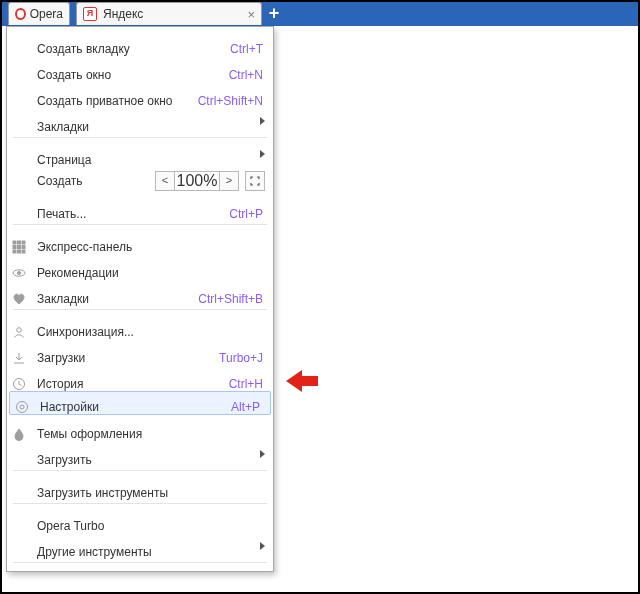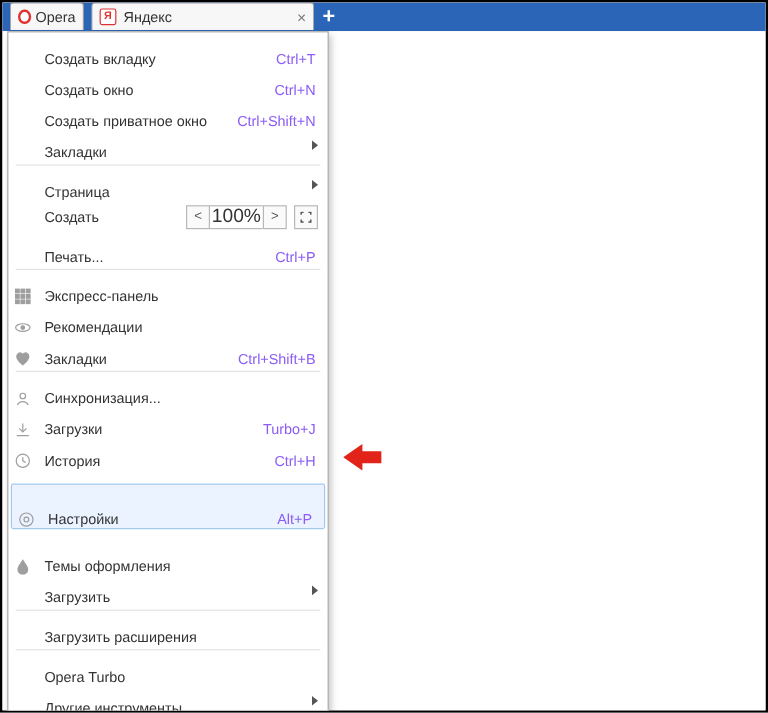--- a/index.html
+++ b/index.html
@@ -12,21 +12,21 @@
   #tab-yandex{left:74px;width:186px}
   #tab-yandex .ico{width:12px;height:12px;border:1px solid #d33;color:#d33;font-weight:bold;font-size:9px;line-height:10px;text-align:center;margin-right:6px;border-radius:2px;background:#fff}
   #tab-yandex .close{position:absolute;right:6px;top:4px;font-size:13px;color:#777;cursor:pointer}
   #new-tab{position:absolute;left:262px;top:2px;width:20px;height:20px;color:#fff;font-size:18px;font-weight:bold;line-height:18px;text-align:center;cursor:pointer}
   
   #page{position:absolute;left:0;top:24px;right:0;bottom:0;background:#fff}
   
   #menu{position:absolute;left:4px;top:24px;width:268px;background:#fff;border:1px solid #a7a7a7;box-shadow:2px 3px 6px rgba(0,0,0,.25);padding:3px 0 5px;box-sizing:border-box}
   .sep{height:1px;background:#e3e3e3;margin:3px 6px}
   .item{position:relative;height:26px;display:flex;align-items:flex-end;cursor:default}
-  .item.hl{background:#eaf3ff;border:1px solid #a5c9ee;border-radius:2px;margin:12px 2px;box-sizing:border-box;height:38px}
+  .item.hl{background:#eaf3ff;border:1px solid #a5c9ee;border-radius:2px;margin:0 2px;box-sizing:border-box;height:24px}
   .gut{width:24px;display:flex;align-items:center;justify-content:center;color:#9e9e9e}
   .lbl{flex:0 0 auto;padding-left:6px;color:#333}
   .spacer{flex:1}
   .sc{color:#8b5cf6;font-size:12px;padding-right:10px}
   .sub{position:absolute;right:8px;top:9px;width:0;height:0;border-top:4px solid transparent;border-bottom:4px solid transparent;border-left:5px solid #555}
   
   .zoomrow{height:28px;display:flex;align-items:center;padding-left:30px}
   .zoomlbl{flex:0 0 auto}
   .zoomctrl{display:flex;align-items:center;margin-left:auto;margin-right:8px}
   .zbtn{width:18px;height:18px;border:1px solid #b8b8b8;background:#fafafa;color:#555;font-size:11px;line-height:16px;text-align:center;cursor:pointer}
@@ -217,21 +217,21 @@
       <span class="gut"></span>
       <span class="lbl">Загрузить</span>
       <span class="spacer"></span>
       <span class="sub"></span>
     </div>
 
     <div class="sep"></div>
 
     <div class="item">
       <span class="gut"></span>
-      <span class="lbl">Загрузить расширения</span>
+      <span class="lbl">Загрузить инструменты</span>
     </div>
 
     <div class="sep"></div>
 
     <div class="item">
       <span class="gut"></span>
       <span class="lbl">Opera Turbo</span>
     </div>
     <div class="item">
       <span class="gut"></span>

